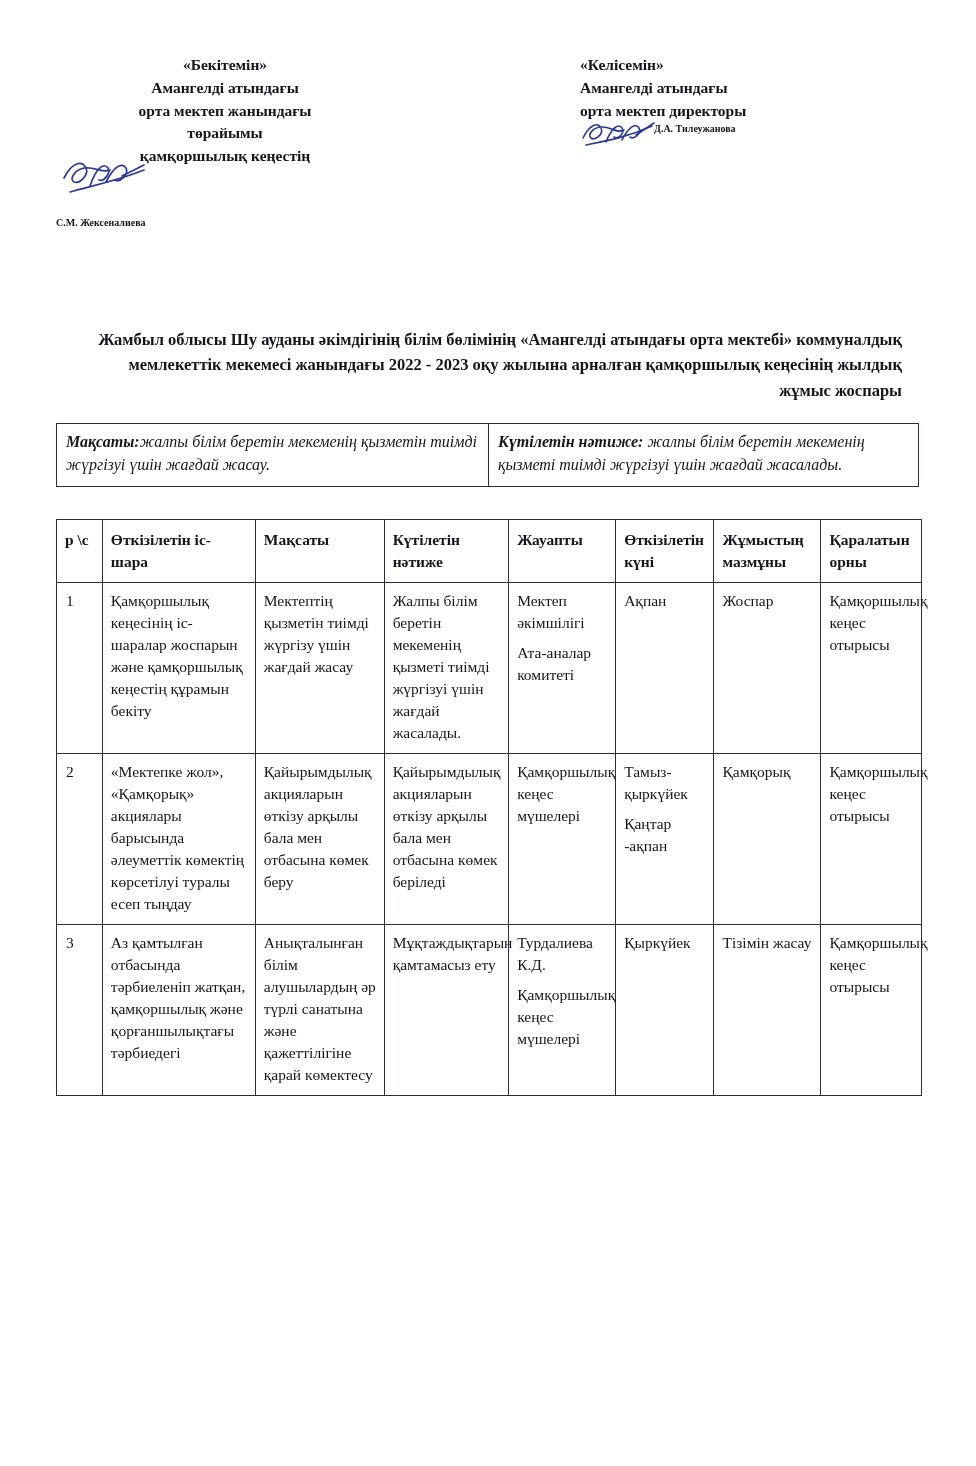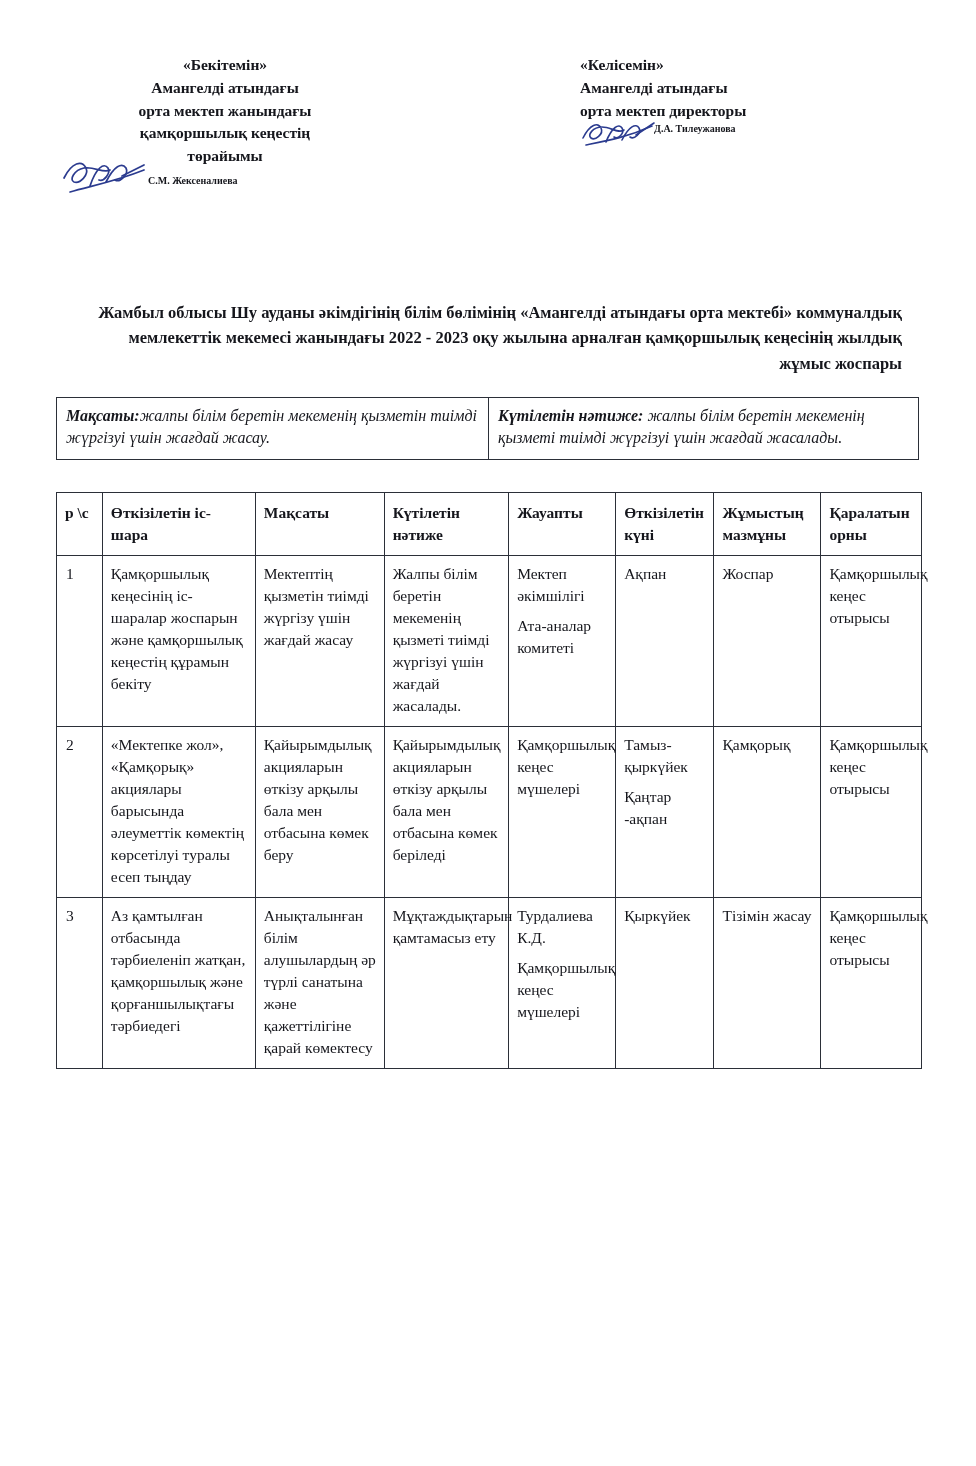--- a/index.html
+++ b/index.html
@@ -53,21 +53,21 @@
   .sig {
     width: 86px;
     height: 34px;
     flex: 0 0 auto;
     position: relative;
     top: -2px;
   }
   .sig svg { display: block; }
 
   
-  .approval-left .sign-row { margin-top: -6px; }
+  .approval-left .sign-row { margin-top: -6px; flex-direction: column; }
   .approval-left .sig { width: 92px; height: 42px; top: -6px; }
   .approval-left .sign-name { padding-top: 12px; margin-left: -4px;}
 
   .approval-right .sign-row { margin-top: -4px; }
   .approval-right .sig { width: 80px; height: 30px; top: 0px;}
   .approval-right .sign-name { padding-top: 4px; margin-left: -6px;}
 
   
   .doc-title {
     margin: 96px 18px 0 18px;
@@ -134,22 +134,22 @@
 <body>
 
 <div class="page">
 
   <div class="approvals">
 
     <div class="approval-left approval-block">
       <div class="ln">«Бекітемін»</div>
       <div class="ln">Амангелді атындағы</div>
       <div class="ln">орта мектеп жанындағы</div>
+      <div class="ln">төрайымы</div>
       <div class="ln">қамқоршылық кеңестің</div>
-      <div class="ln">төрайымы</div>
       <div class="sign-row">
         <div class="sig">
           <svg viewBox="0 0 92 42" width="92" height="42" xmlns="http://www.w3.org/2000/svg">
             <g fill="none" stroke="#2b3b8f" stroke-width="1.7" stroke-linecap="round">
               <path d="M4 22 C12 6, 22 4, 26 12 C29 19, 20 28, 14 26 C9 24, 14 14, 24 12 C34 10, 44 18, 50 14"></path>
               <path d="M30 30 C36 12, 44 6, 48 12 C51 17, 44 26, 39 24"></path>
               <path d="M46 26 C54 10, 62 6, 66 12 C69 18, 60 27, 55 24"></path>
               <path d="M10 36 C30 30, 54 26, 84 14"></path>
               <path d="M62 20 L84 9"></path>
             </g>

